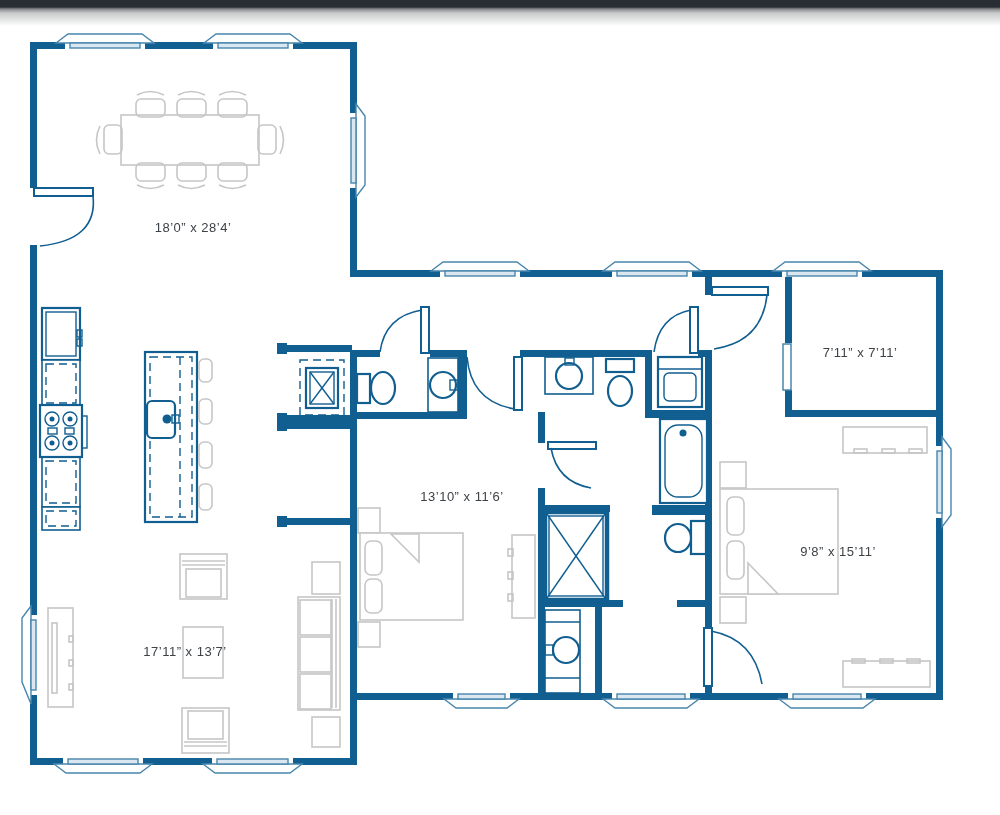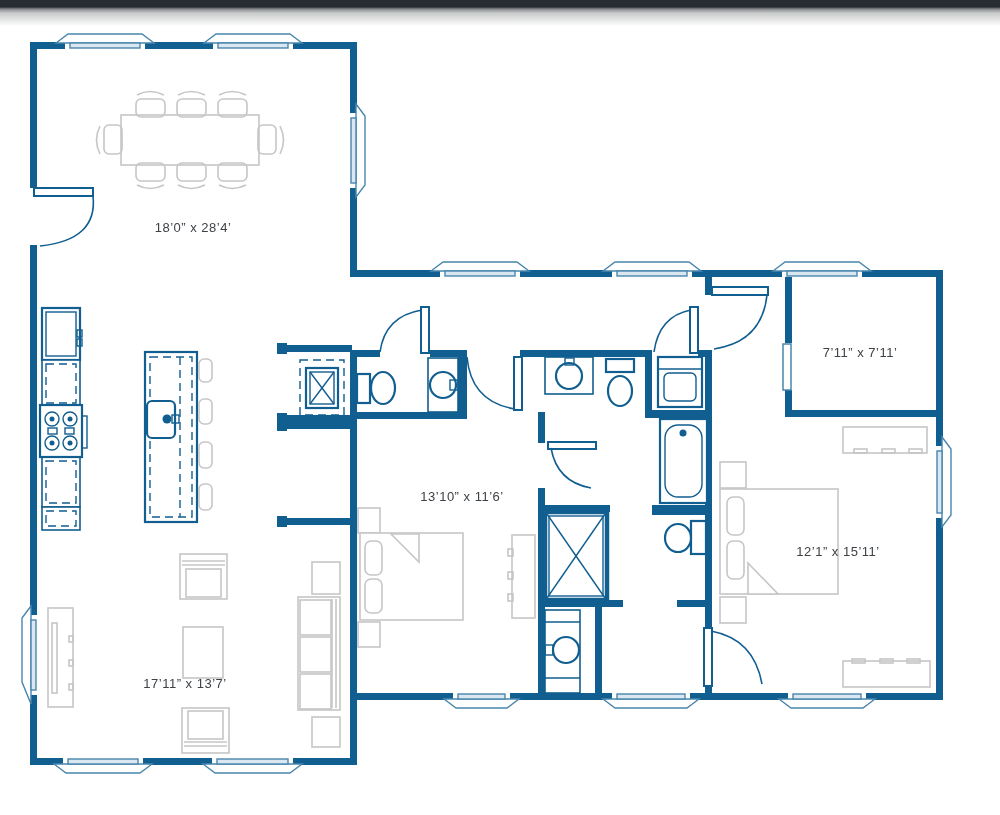--- a/index.html
+++ b/index.html
@@ -390,15 +390,15 @@
         <rect class="furl" x="300" y="674" width="31" height="35"></rect>
       </g>
       <rect class="fur" x="312" y="562" width="28" height="32"></rect>
       <rect class="fur" x="312" y="717" width="28" height="30"></rect>
     </g>
   </svg>
 
   <div class="room-label" style="left:193px;top:227px;">18’0” x 28’4’</div>
   <div class="room-label" style="left:860px;top:352px;">7’11” x 7’11’</div>
   <div class="room-label" style="left:462px;top:496px;">13’10” x 11’6’</div>
-  <div class="room-label" style="left:838px;top:551px;">12’1” x 15’11’</div>
-  <div class="room-label" style="left:185px;top:651px;margin-top:32px;">17’11” x 13’7’</div>
+  <div class="room-label" style="left:838px;top:551px;">9’8” x 15’11’</div>
+  <div class="room-label" style="left:185px;top:651px;">17’11” x 13’7’</div>
 </div>
 
 </body></html>

